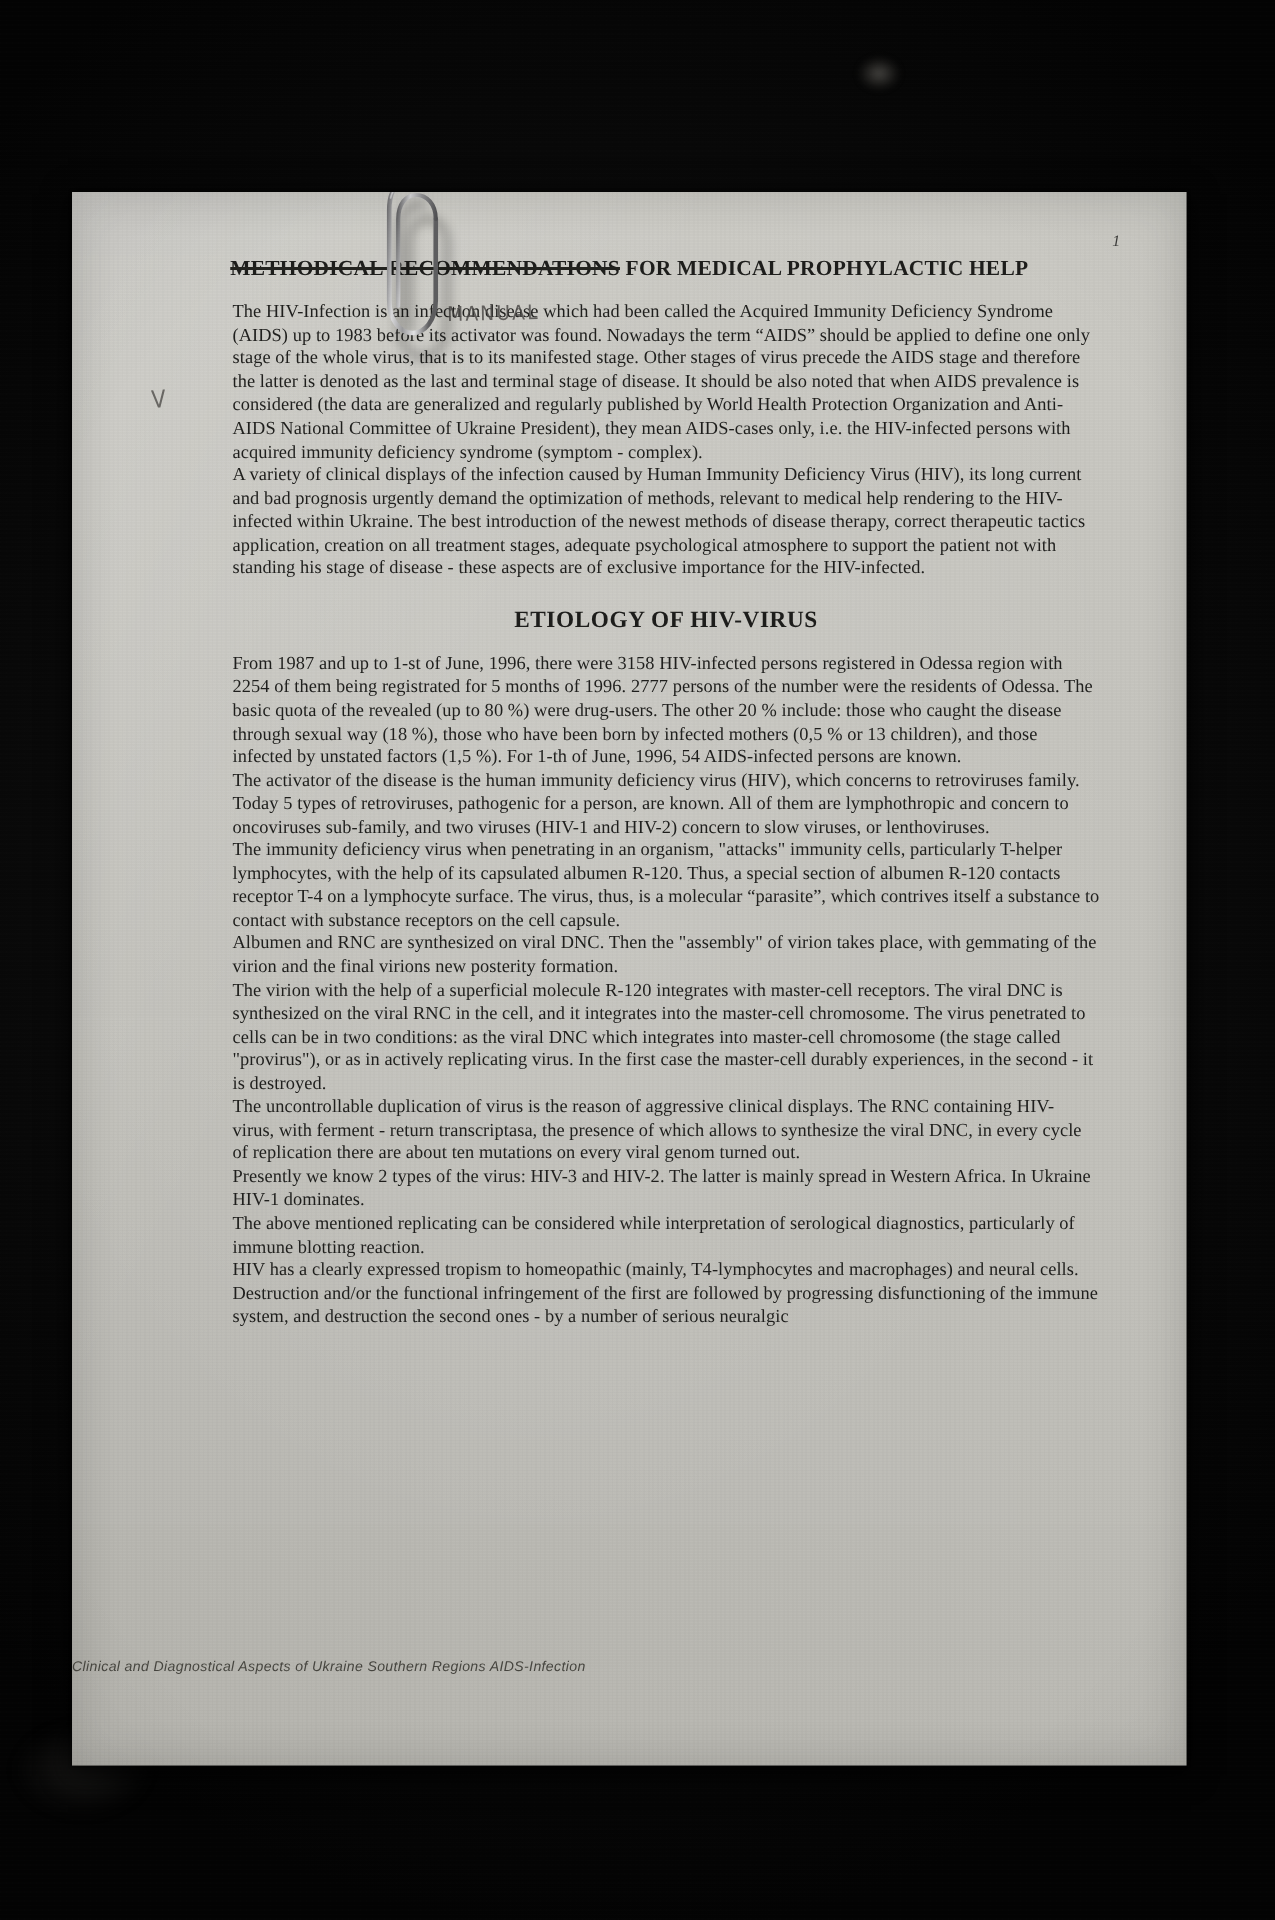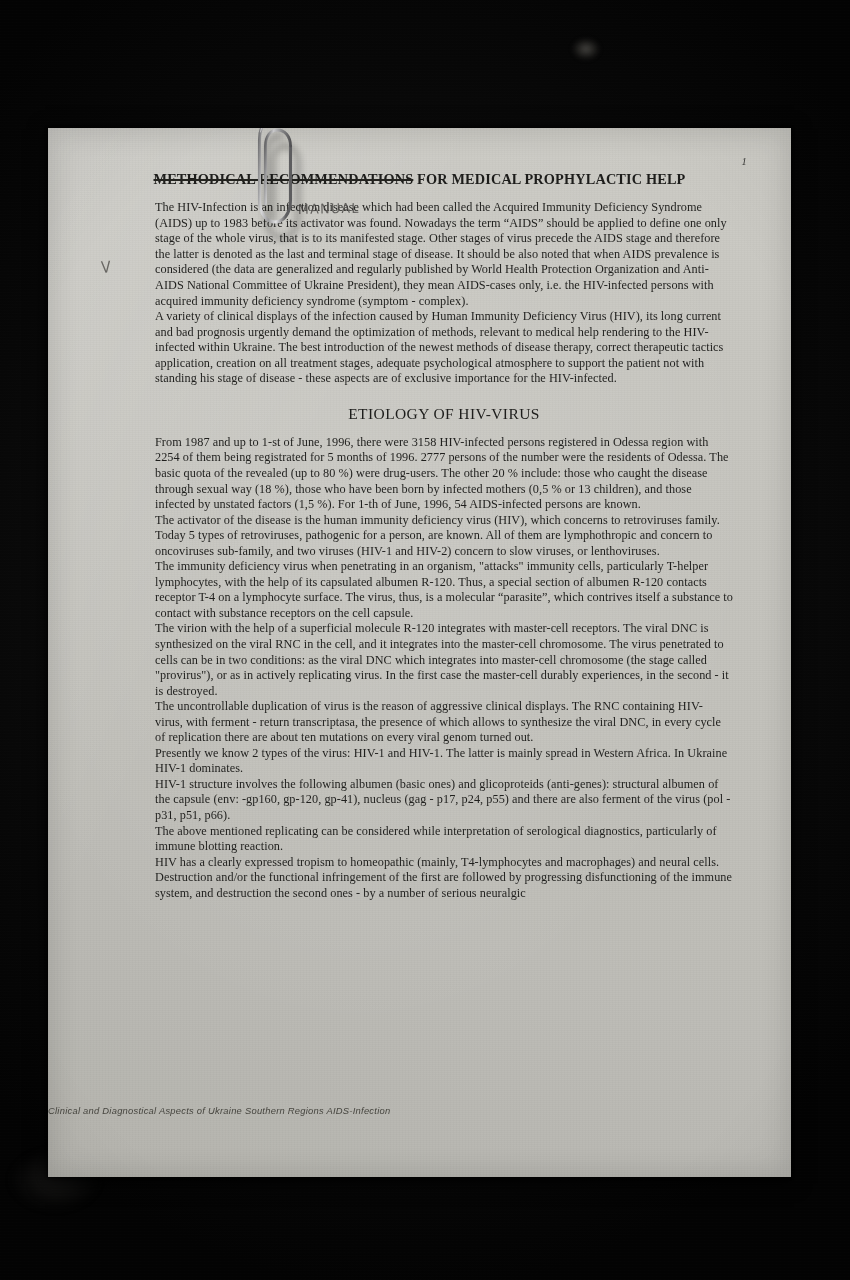--- a/index.html
+++ b/index.html
@@ -177,21 +177,21 @@
     line-height: 15.55px;
     color: #1f1f1d;
     text-align: left;
     letter-spacing: .05px;
   }
   p.para.first { margin-top: 11px; }
 
   h2.section-heading {
     margin: 0;
     font-size: 15.5px;
-    font-weight: normal;
+    font-weight: bold;
     text-align: center;
     color: #1d1d1b;
     letter-spacing: .4px;
   }
   h2.section-heading.etiology { margin-top: 18px; margin-bottom: 12px; }
   h2.section-heading.pathogenesis { margin-top: 4px; margin-bottom: 1px; }
 
   .footer-note {
     position: absolute;
     left: 0;
@@ -258,24 +258,24 @@
     <div class="body-block">
       <p class="para first">The HIV-Infection is an infection disease which had been called the Acquired Immunity Deficiency Syndrome (AIDS) up to 1983 before its activator was found. Nowadays the term “AIDS” should be applied to define one only stage of the whole virus, that is to its manifested stage. Other stages of virus precede the AIDS stage and therefore the latter is denoted as the last and terminal stage of disease. It should be also noted that when AIDS prevalence is considered (the data are generalized and regularly published by World Health Protection Organization and Anti-AIDS National Committee of Ukraine President), they mean AIDS-cases only, i.e.   the HIV-infected persons with acquired immunity deficiency syndrome  (symptom - complex).</p>
       <p class="para">A variety of clinical displays of the infection caused by Human Immunity Deficiency Virus (HIV), its long current and bad prognosis urgently demand the optimization of methods, relevant to medical help rendering to the HIV-infected within Ukraine. The best introduction of  the newest methods of disease therapy, correct therapeutic tactics application, creation on all treatment stages,  adequate psychological atmosphere to support the patient not with standing his stage of disease - these aspects are of exclusive importance for the HIV-infected.</p>
     </div>
 
     <div class="body-block">
       <h2 class="section-heading etiology">ETIOLOGY OF HIV-VIRUS</h2>
       <p class="para">From 1987 and up to 1-st of June, 1996, there were 3158 HIV-infected persons registered in Odessa region with 2254 of them being registrated for 5 months of 1996. 2777 persons of the number  were the residents of Odessa. The basic quota of the revealed (up to 80 %) were drug-users. The other 20 % include: those who caught the disease through sexual way (18 %), those who have been born by infected   mothers  (0,5 % or 13 children), and those infected by unstated factors (1,5 %). For 1-th of June, 1996, 54  AIDS-infected persons are known.</p>
       <p class="para">The activator of the disease is the human immunity deficiency virus (HIV), which concerns to retroviruses family. Today 5 types of retroviruses, pathogenic for a person, are known. All of them are lymphothropic and concern to oncoviruses sub-family, and two viruses (HIV-1 and HIV-2) concern to slow viruses, or lenthoviruses.</p>
       <p class="para">The immunity deficiency virus when penetrating in an organism, "attacks" immunity cells,  particularly T-helper lymphocytes, with the help of its capsulated albumen R-120. Thus, a special section of albumen R-120 contacts receptor  T-4 on a lymphocyte surface. The virus, thus, is a molecular “parasite”, which contrives  itself a substance to contact with substance receptors on the cell capsule.</p>
+      <p class="para">Albumen and RNC are synthesized on viral DNC. Then the "assembly" of virion takes place, with gemmating of the virion and the final virions new posterity formation.</p>
       <p class="para">The virion with the help of a superficial molecule R-120 integrates with master-cell receptors. The viral DNC  is synthesized on the viral RNC in the cell, and it integrates into the master-cell chromosome. The virus penetrated to cells can be in two conditions: as the viral DNC which integrates into master-cell chromosome (the stage called "provirus"), or as in actively replicating virus. In the first case the master-cell durably experiences, in the second - it is destroyed.</p>
       <p class="para">The uncontrollable duplication of virus is the reason of aggressive clinical displays. The RNC containing HIV- virus, with ferment - return transcriptasa, the presence of which allows to synthesize the viral DNC, in every cycle of replication there are about ten mutations on every viral genom turned out.</p>
-      <p class="para">Presently we know 2 types of the virus: HIV-1 and HIV-1. The latter is mainly spread in Western Africa. In Ukraine HIV-1 dominates.</p>
-      <p class="para">HIV-1 structure involves the following albumen (basic ones) and glicoproteids (anti-genes): structural albumen of the capsule (env: -gp160, gp-120, gp-41), nucleus (gag - p17, p24, p55) and there are also ferment of the virus (pol -p31, p51, p66).</p>
+      <p class="para">Presently we know 2 types of the virus: HIV-3 and HIV-2. The latter is mainly spread in Western Africa. In Ukraine HIV-1 dominates.</p>
       <p class="para">The above mentioned replicating can be considered while interpretation of serological diagnostics, particularly of immune blotting reaction.</p>
     </div>
 
     <div class="body-block">
       <p class="para">HIV has a clearly expressed tropism to homeopathic (mainly, T4-lymphocytes and macrophages) and neural cells. Destruction and/or the functional infringement of the first are followed by progressing disfunctioning of the immune system, and destruction the second ones - by a number of serious neuralgic</p>
     </div>
 
     <div class="footer-note">Clinical and Diagnostical Aspects of Ukraine Southern Regions AIDS-Infection</div>
 
   </div>

